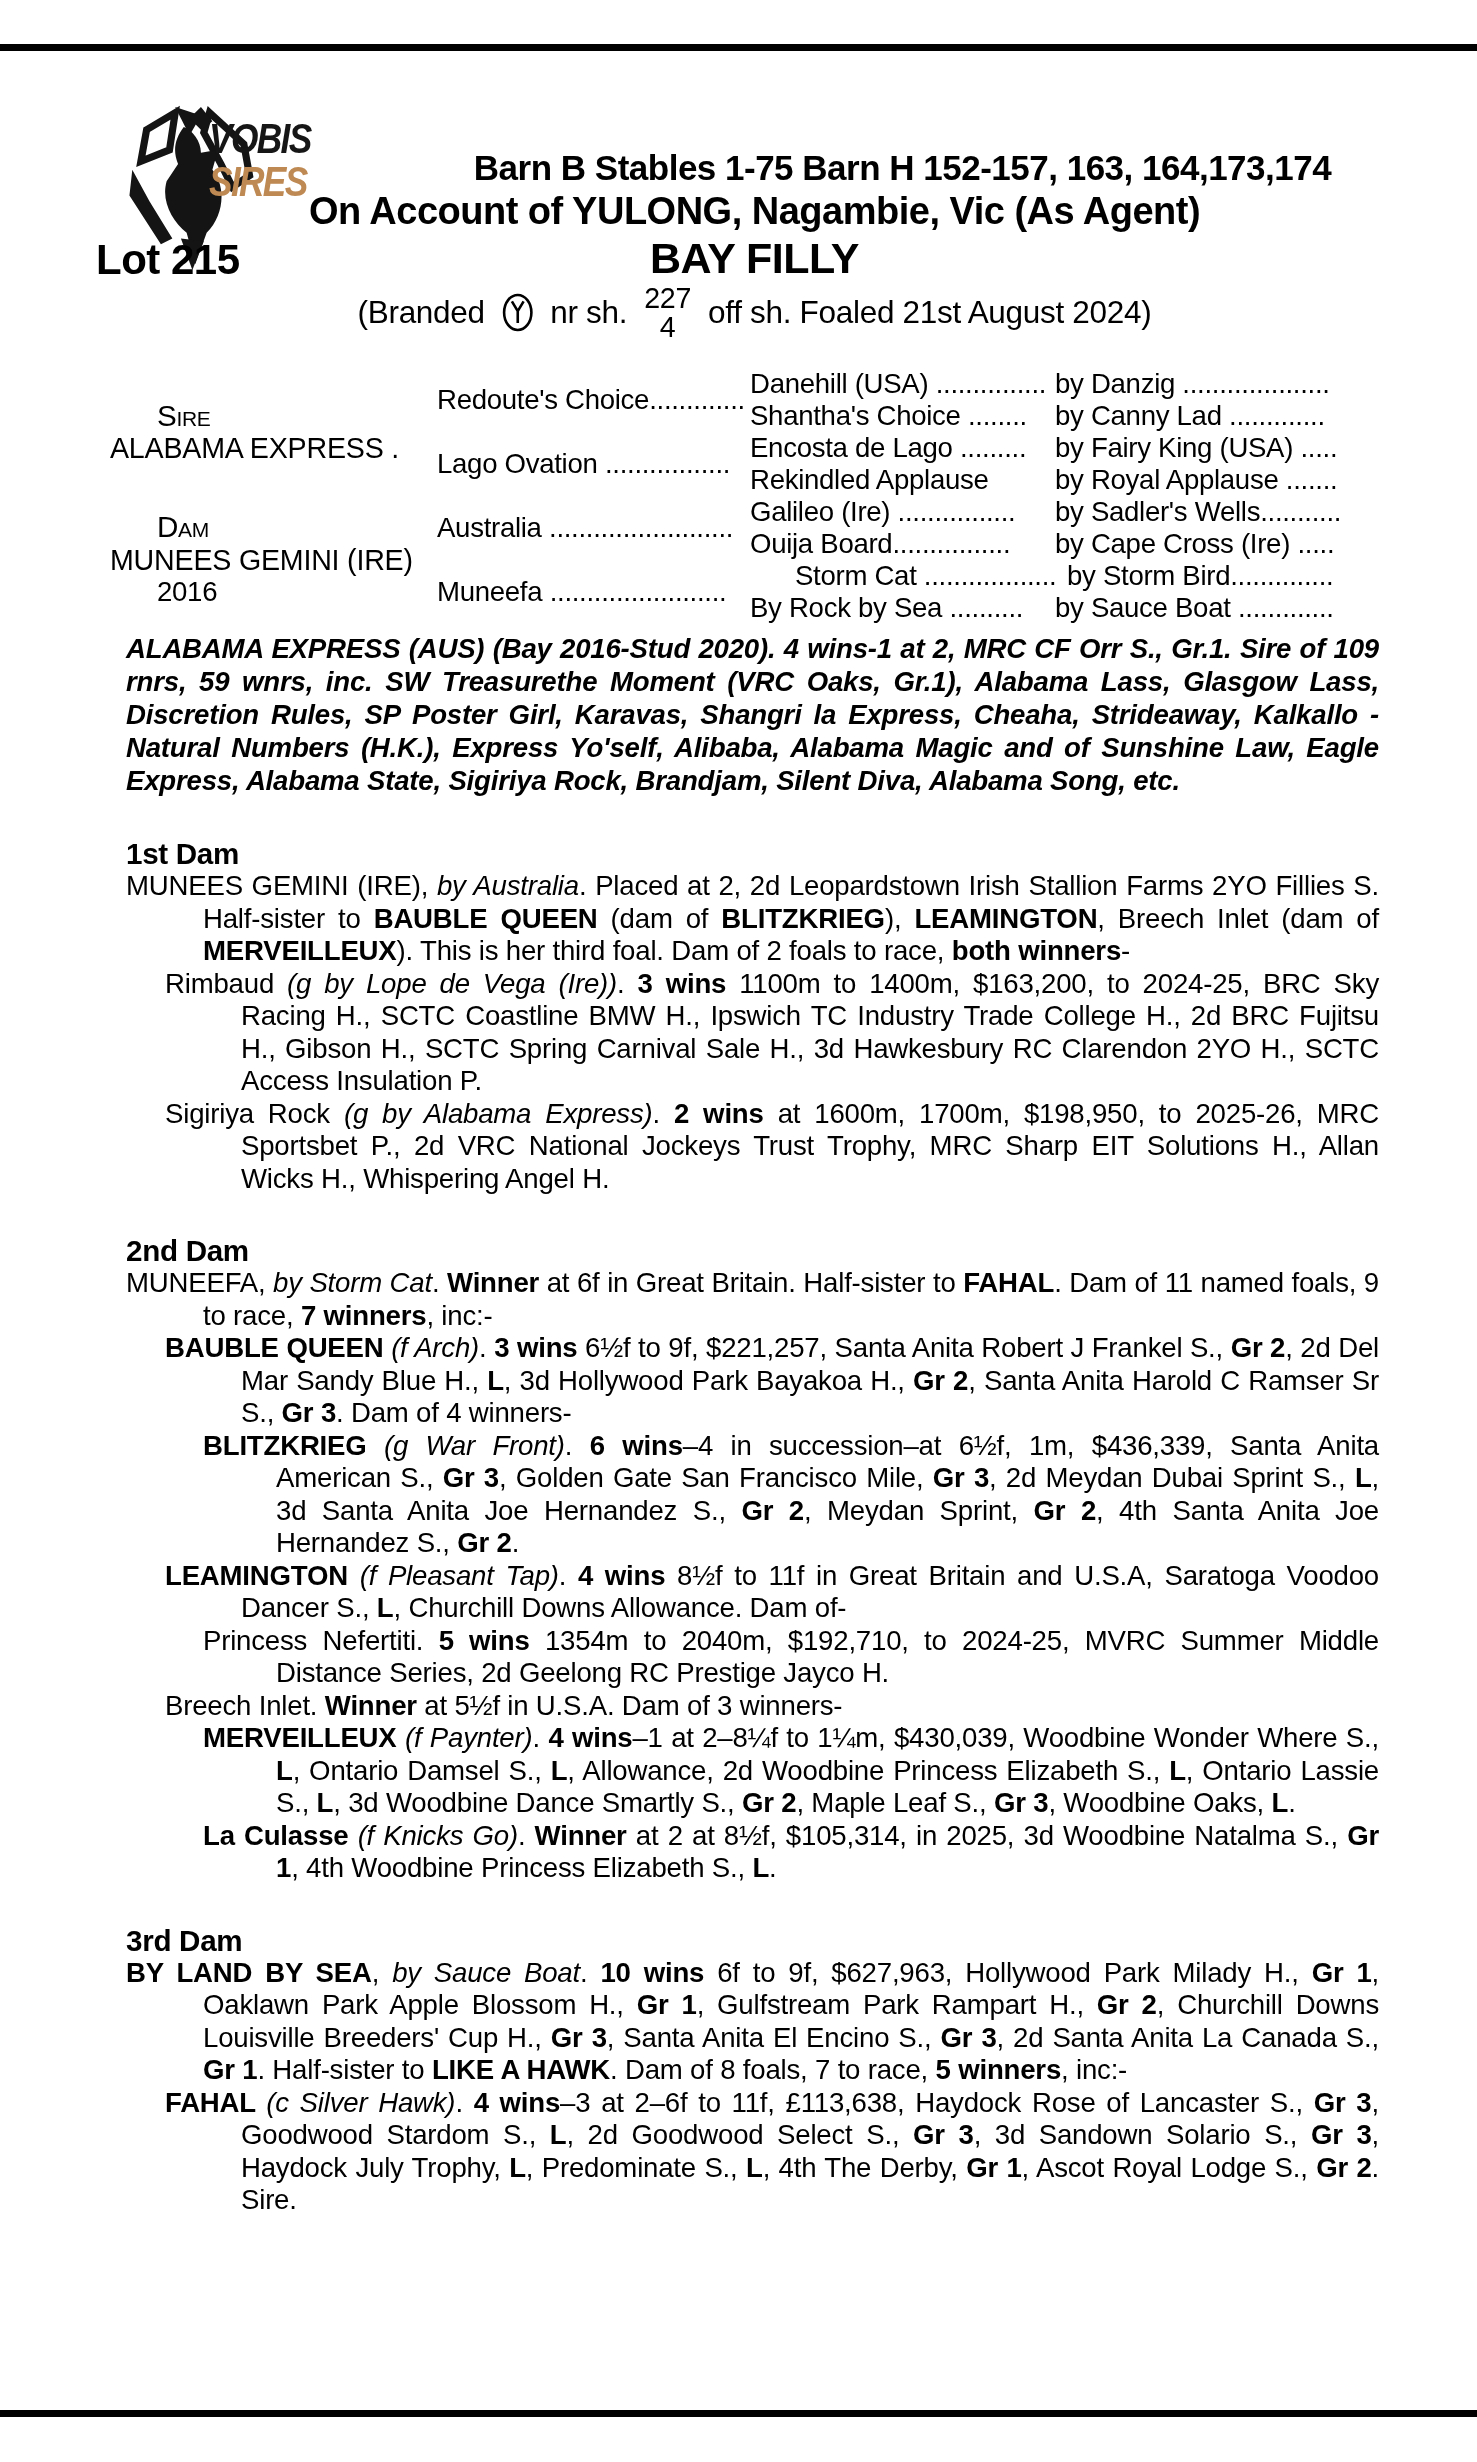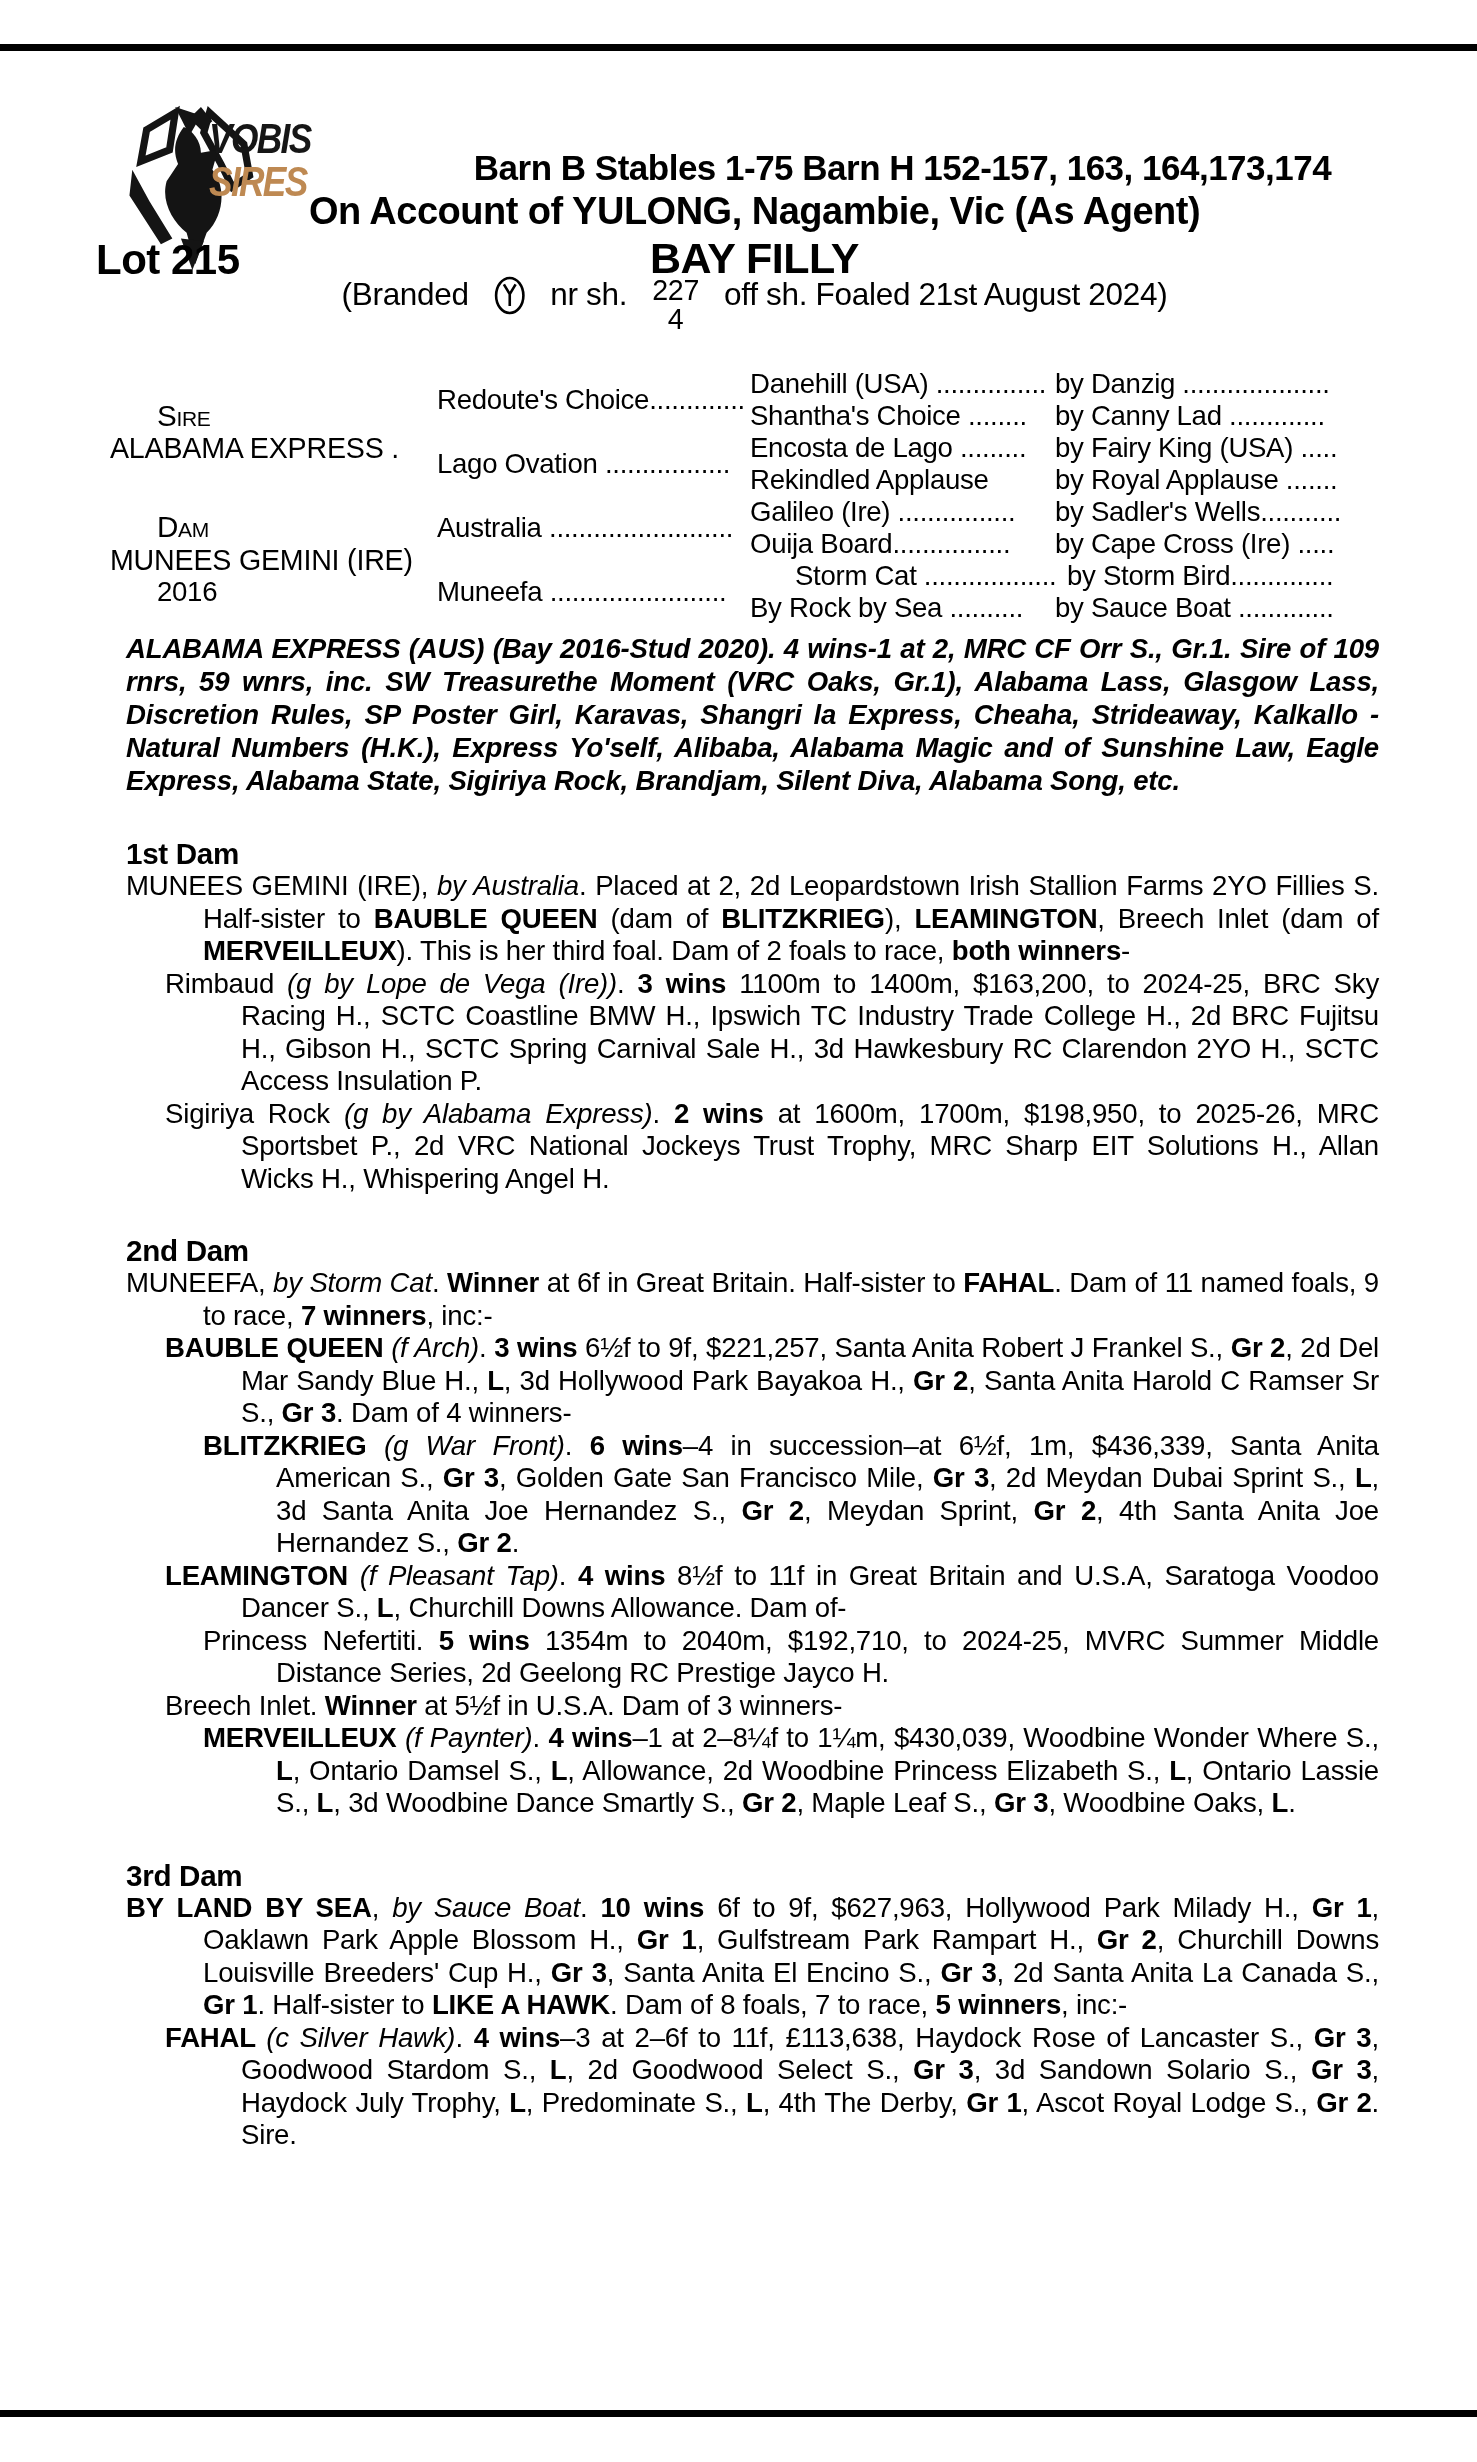--- a/index.html
+++ b/index.html
@@ -14,22 +14,22 @@
   .logo svg{position:absolute;left:7.9px;top:2px;}
   .logo-text{position:absolute;left:99px;top:17.7px;line-height:43px;font-weight:bold;font-style:italic;}
   .logo-text .l1{font-size:43px;color:#161616;transform:scaleX(.82);transform-origin:left;letter-spacing:-2px;}
   .logo-text .l2{font-size:43px;transform:scaleX(.82);transform-origin:left;letter-spacing:-2px;}
   .hdr-lines{position:absolute;left:128px;top:146px;width:1253px;text-align:center;}
   .barn-line{font-weight:bold;font-size:35px;line-height:43px;padding-left:296px;letter-spacing:-0.5px;}
   .account-line{font-weight:bold;font-size:38px;line-height:45px;letter-spacing:-0.5px;}
   .lot{position:absolute;left:96px;top:236px;font-weight:bold;font-size:42px;letter-spacing:-0.5px;}
   .horse-title{position:absolute;left:128px;top:234px;width:1253px;text-align:center;
                font-weight:bold;font-size:43px;letter-spacing:-0.5px;}
-  .brand-line{position:absolute;left:128px;top:276px;width:1253px;display:flex;justify-content:center;
-              align-items:flex-start;font-size:31.5px;letter-spacing:-0.3px;gap:25px;}
+  .brand-line{position:absolute;left:128px;top:284px;width:1253px;display:flex;justify-content:center;
+              align-items:center;font-size:31.5px;letter-spacing:-0.3px;gap:17px;}
   .brand-stack{display:inline-flex;flex-direction:column;align-items:center;font-size:28.6px;line-height:28.6px;}
   .brand-icon{display:inline-flex;align-items:center;}
 
   
   .ped{position:absolute;left:110px;top:368px;display:grid;
        grid-template-columns:327px 313px 305px 311px;grid-auto-rows:32px;
        font-size:27.6px;letter-spacing:-0.3px;}
   .ped .cell{display:flex;align-items:center;white-space:nowrap;overflow:hidden;}
   .ped .labelcell{flex-direction:column;align-items:flex-start;justify-content:center;}
   .ped .ped-label{font-variant:small-caps;font-size:29.6px;padding-left:47px;line-height:32.5px;}
@@ -141,20 +141,21 @@
       <p class="lvl1"><span class="s-n">Rimbaud </span><span class="s-i">(g by Lope de Vega (Ire))</span><span class="s-n">. </span><span class="s-b">3 wins</span><span class="s-n"> 1100m to 1400m, $163,200, to 2024-25, BRC Sky Racing H., SCTC Coastline BMW H., Ipswich TC Industry Trade College H., 2d BRC Fujitsu H., Gibson H., SCTC Spring Carnival Sale H., 3d Hawkesbury RC Clarendon 2YO H., SCTC Access Insulation P.</span></p>
       <p class="lvl1"><span class="s-n">Sigiriya Rock </span><span class="s-i">(g by Alabama Express)</span><span class="s-n">. </span><span class="s-b">2 wins</span><span class="s-n"> at 1600m, 1700m, $198,950, to 2025-26, MRC Sportsbet P., 2d VRC National Jockeys Trust Trophy, MRC Sharp EIT Solutions H., Allan Wicks H., Whispering Angel H.</span></p>
       <h2>2nd Dam</h2>
       <p class="lvl0"><span class="s-n">MUNEEFA, </span><span class="s-i">by Storm Cat</span><span class="s-n">. </span><span class="s-b">Winner</span><span class="s-n"> at 6f in Great Britain. Half-sister to </span><span class="s-b">FAHAL</span><span class="s-n">. Dam of 11 named foals, 9 to race, </span><span class="s-b">7 winners</span><span class="s-n">, inc:-</span></p>
       <p class="lvl1"><span class="s-b">BAUBLE QUEEN </span><span class="s-i">(f Arch)</span><span class="s-n">. </span><span class="s-b">3 wins</span><span class="s-n"> 6½f to 9f, $221,257, Santa Anita Robert J Frankel S., </span><span class="s-b">Gr 2</span><span class="s-n">, 2d Del Mar Sandy Blue H., </span><span class="s-b">L</span><span class="s-n">, 3d Hollywood Park Bayakoa H., </span><span class="s-b">Gr 2</span><span class="s-n">, Santa Anita Harold C Ramser Sr S., </span><span class="s-b">Gr 3</span><span class="s-n">. Dam of 4 winners-</span></p>
       <p class="lvl2"><span class="s-b">BLITZKRIEG </span><span class="s-i">(g War Front)</span><span class="s-n">. </span><span class="s-b">6 wins</span><span class="s-n">–4 in succession–at 6½f, 1m, $436,339, Santa Anita American S., </span><span class="s-b">Gr 3</span><span class="s-n">, Golden Gate San Francisco Mile, </span><span class="s-b">Gr 3</span><span class="s-n">, 2d Meydan Dubai Sprint S., </span><span class="s-b">L</span><span class="s-n">, 3d Santa Anita Joe Hernandez S., </span><span class="s-b">Gr 2</span><span class="s-n">, Meydan Sprint, </span><span class="s-b">Gr 2</span><span class="s-n">, 4th Santa Anita Joe Hernandez S., </span><span class="s-b">Gr 2</span><span class="s-n">.</span></p>
       <p class="lvl1"><span class="s-b">LEAMINGTON </span><span class="s-i">(f Pleasant Tap)</span><span class="s-n">. </span><span class="s-b">4 wins</span><span class="s-n"> 8½f to 11f in Great Britain and U.S.A, Saratoga Voodoo Dancer S., </span><span class="s-b">L</span><span class="s-n">, Churchill Downs Allowance. Dam of-</span></p>
       <p class="lvl2"><span class="s-n">Princess Nefertiti. </span><span class="s-b">5 wins</span><span class="s-n"> 1354m to 2040m, $192,710, to 2024-25, MVRC Summer Middle Distance Series, 2d Geelong RC Prestige Jayco H.</span></p>
       <p class="lvl1"><span class="s-n">Breech Inlet. </span><span class="s-b">Winner</span><span class="s-n"> at 5½f in U.S.A. Dam of 3 winners-</span></p>
       <p class="lvl2"><span class="s-b">MERVEILLEUX </span><span class="s-i">(f Paynter)</span><span class="s-n">. </span><span class="s-b">4 wins</span><span class="s-n">–1 at 2–8¼f to 1¼m, $430,039, Woodbine Wonder Where S., </span><span class="s-b">L</span><span class="s-n">, Ontario Damsel S., </span><span class="s-b">L</span><span class="s-n">, Allowance, 2d Woodbine Princess Elizabeth S., </span><span class="s-b">L</span><span class="s-n">, Ontario Lassie S., </span><span class="s-b">L</span><span class="s-n">, 3d Woodbine Dance Smartly S., </span><span class="s-b">Gr 2</span><span class="s-n">, Maple Leaf S., </span><span class="s-b">Gr 3</span><span class="s-n">, Woodbine Oaks, </span><span class="s-b">L</span><span class="s-n">.</span></p>
+      <p class="lvl2"><span class="s-b">La Culasse </span><span class="s-i">(f Knicks Go)</span><span class="s-n">. </span><span class="s-b">Winner</span><span class="s-n"> at 2 at 8½f, $105,314, in 2025, 3d Woodbine Natalma S., </span><span class="s-b">Gr 1</span><span class="s-n">, 4th Woodbine Princess Elizabeth S., </span><span class="s-b">L</span><span class="s-n">.</span></p>
       <h2>3rd Dam</h2>
       <p class="lvl0"><span class="s-b">BY LAND BY SEA</span><span class="s-n">, </span><span class="s-i">by Sauce Boat</span><span class="s-n">. </span><span class="s-b">10 wins</span><span class="s-n"> 6f to 9f, $627,963, Hollywood Park Milady H., </span><span class="s-b">Gr 1</span><span class="s-n">, Oaklawn Park Apple Blossom H., </span><span class="s-b">Gr 1</span><span class="s-n">, Gulfstream Park Rampart H., </span><span class="s-b">Gr 2</span><span class="s-n">, Churchill Downs Louisville Breeders' Cup H., </span><span class="s-b">Gr 3</span><span class="s-n">, Santa Anita El Encino S., </span><span class="s-b">Gr 3</span><span class="s-n">, 2d Santa Anita La Canada S., </span><span class="s-b">Gr 1</span><span class="s-n">. Half-sister to </span><span class="s-b">LIKE A HAWK</span><span class="s-n">. Dam of 8 foals, 7 to race, </span><span class="s-b">5 winners</span><span class="s-n">, inc:-</span></p>
       <p class="lvl1"><span class="s-b">FAHAL </span><span class="s-i">(c Silver Hawk)</span><span class="s-n">. </span><span class="s-b">4 wins</span><span class="s-n">–3 at 2–6f to 11f, £113,638, Haydock Rose of Lancaster S., </span><span class="s-b">Gr 3</span><span class="s-n">, Goodwood Stardom S., </span><span class="s-b">L</span><span class="s-n">, 2d Goodwood Select S., </span><span class="s-b">Gr 3</span><span class="s-n">, 3d Sandown Solario S., </span><span class="s-b">Gr 3</span><span class="s-n">, Haydock July Trophy, </span><span class="s-b">L</span><span class="s-n">, Predominate S., </span><span class="s-b">L</span><span class="s-n">, 4th The Derby, </span><span class="s-b">Gr 1</span><span class="s-n">, Ascot Royal Lodge S., </span><span class="s-b">Gr 2</span><span class="s-n">. Sire.</span></p>
     </div>
 
   <div class="rule bottom"></div>
 </div>
 
 
 </body></html>

